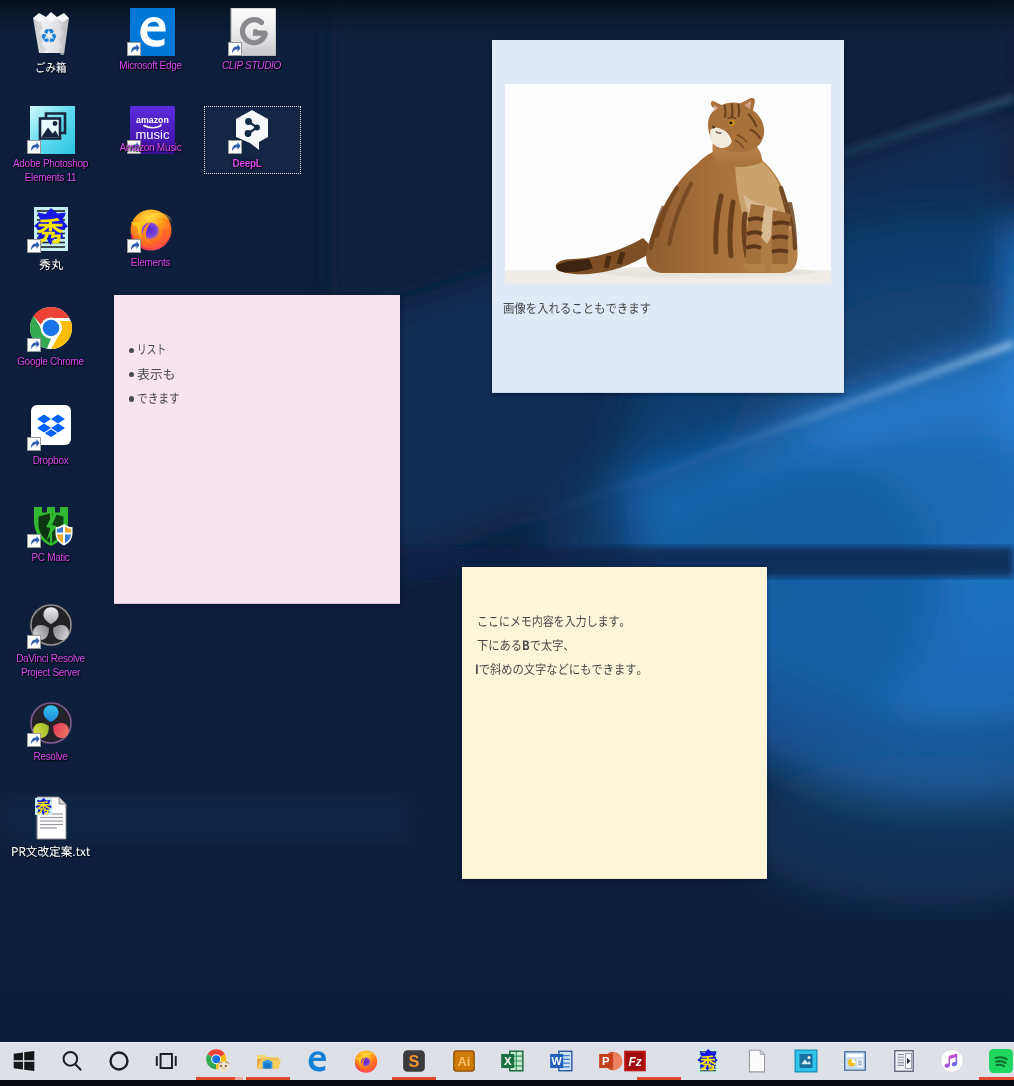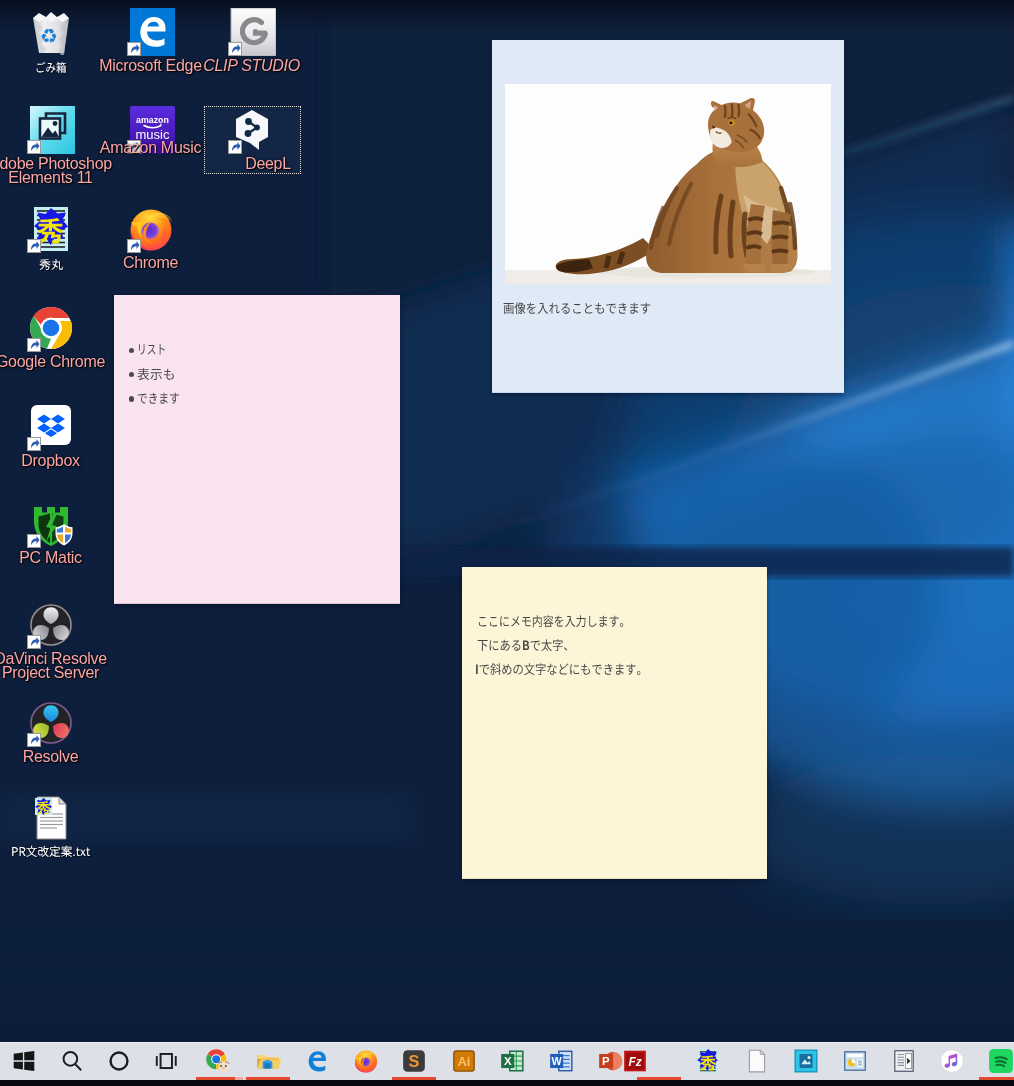--- a/index.html
+++ b/index.html
@@ -1,16 +1,16 @@
 <!DOCTYPE html>
 <html><head><meta charset="utf-8"><style>
 html,body{margin:0;padding:0;width:1014px;height:1086px;overflow:hidden;background:#0c1a33;}
 body{font-family:"Liberation Sans",sans-serif;position:relative;}
 .abs{position:absolute;}
-.lbl{position:absolute;color:#fca5a5;font-size:16px;letter-spacing:-0.3px;line-height:14px;text-align:center;
+.lbl{position:absolute;color:#d946ef;font-size:10px;letter-spacing:-0.3px;line-height:14px;text-align:center;
  text-shadow:1px 1px 1px rgba(0,0,0,.95),0 0 3px rgba(0,0,0,.8);white-space:nowrap;}
 .note{position:absolute;}
 .dicon svg{display:block;}
 </style></head><body>
 
 <div class="abs" style="left:0;top:0;width:1014px;height:1086px;background:#0d1f3c;"></div>
 <svg class="abs" style="left:0;top:0" width="1014" height="1086" viewBox="0 0 1014 1086">
  <defs>
   <radialGradient id="rg1" cx=".5" cy=".5" r=".5">
    <stop offset="0" stop-color="#247ad2" stop-opacity="1"></stop>
@@ -320,21 +320,21 @@
         <circle cx="29" cy="21.5" r="2.9"></circle>
         <circle cx="20" cy="27.5" r="3.4"></circle>
 <path d="M 20.5,15.5 L 29,21.5 L 20,27.5" fill="none" stroke="#0f2b46" stroke-width="2.2"></path>
 </g>
       <g>
         <rect x="0.5" y="34.5" width="13" height="13" fill="#fff" stroke="#9a9a9a" stroke-width="1"></rect>
 <path d="M 4,45 C 4,40.5 6,38.5 9.5,38.2 L 9.5,36 L 12.5,40 L 9.5,44 L 9.5,41.2 C 7,41.4 5.5,42.5 4,45 Z" fill="#2f5fb0"></path>
       </g>
     </svg>
   </div>
-<div class="lbl" style="left:198px;top:157px;width:140px;">DeepL</div>
+<div class="lbl" style="left:177px;top:157px;width:140px;font-weight:bold;">DeepL</div>
 <div class="dicon abs" style="left:26.5px;top:205px;width:48px;height:48px;">
     <svg width="48" height="48" viewBox="0 0 48 48">
       <rect x="7" y="2" width="34" height="44" fill="#c5eef2"></rect>
 <g stroke="#20242a" stroke-width="1.6">
 <path d="M 10,6 L 38,6"></path>
         <path d="M 10,10.5 L 38,10.5"></path>
         <path d="M 10,15 L 38,15"></path>
 <path d="M 10,19.5 L 38,19.5"></path>
         <path d="M 10,24 L 38,24"></path>
         <path d="M 10,28.5 L 38,28.5"></path>
@@ -378,21 +378,21 @@
 <ellipse cx="23.5" cy="26" rx="8.8" ry="8.4" fill="url(#ffp)"></ellipse>
 <path d="M 25,16.5 C 19.5,18.5 16,23 16,28.5 C 16,34 19.5,38 25,38.5 C 20.5,36 18.5,32.5 19,28 C 19.5,23.5 21.5,19.5 25,16.5 Z" fill="#ff8a1e"></path>
 <path d="M 36,27 C 36,33.5 31.5,38 25.5,38.5 C 31,40 36.5,37 38.5,31.5 C 39.5,28.5 39,25 37.5,22.5 C 37.5,24 36,25.5 36,27 Z" fill="#ff5a3c" opacity=".8"></path>
 <path d="M 5,28 C 7,36 13,42 21,43.5 C 13.5,44.5 6.5,40 4.2,32.5 C 3.8,31 3.6,29.5 3.6,28 Z" fill="#e82a60" opacity=".75"></path>
       <g>
         <rect x="0.5" y="34.5" width="13" height="13" fill="#fff" stroke="#9a9a9a" stroke-width="1"></rect>
 <path d="M 4,45 C 4,40.5 6,38.5 9.5,38.2 L 9.5,36 L 12.5,40 L 9.5,44 L 9.5,41.2 C 7,41.4 5.5,42.5 4,45 Z" fill="#2f5fb0"></path>
       </g>
     </svg>
   </div>
-<div class="lbl" style="left:80.5px;top:256px;width:140px;">Chrome</div>
+<div class="lbl" style="left:80.5px;top:256px;width:140px;">Elements</div>
 <div class="dicon abs" style="left:26.5px;top:304px;width:48px;height:48px;">
     <svg width="48" height="48" viewBox="0 0 48 48">
       <circle cx="24" cy="24" r="21" fill="#fff"></circle>
 <path d="M 24,3 C 32,3 39,7.5 42.5,14 L 24,14 C 19.5,14 15.5,16.8 14,21 L 6.5,12 C 10.3,6.5 16.7,3 24,3 Z" fill="#ea4335"></path>
 <path d="M 44,17 C 44.7,19.2 45,21.6 45,24 C 45,35.6 35.6,45 24,45 L 33,29.5 C 34.3,27.9 35,25.8 35,24 C 35,21.4 34.1,19 32.5,17 Z" fill="#fbbc05"></path>
 <path d="M 20,44.6 C 10.3,42.7 3,34.2 3,24 C 3,19.5 4.4,15.4 6.7,12 L 16,28 C 17.5,31.5 20,33.8 24,34.7 Z" fill="#34a853"></path>
 <circle cx="24" cy="24" r="10.5" fill="#fff"></circle>
 <circle cx="24" cy="24" r="8.3" fill="#1a73e8"></circle>
       <g>
         <rect x="0.5" y="34.5" width="13" height="13" fill="#fff" stroke="#9a9a9a" stroke-width="1"></rect>

